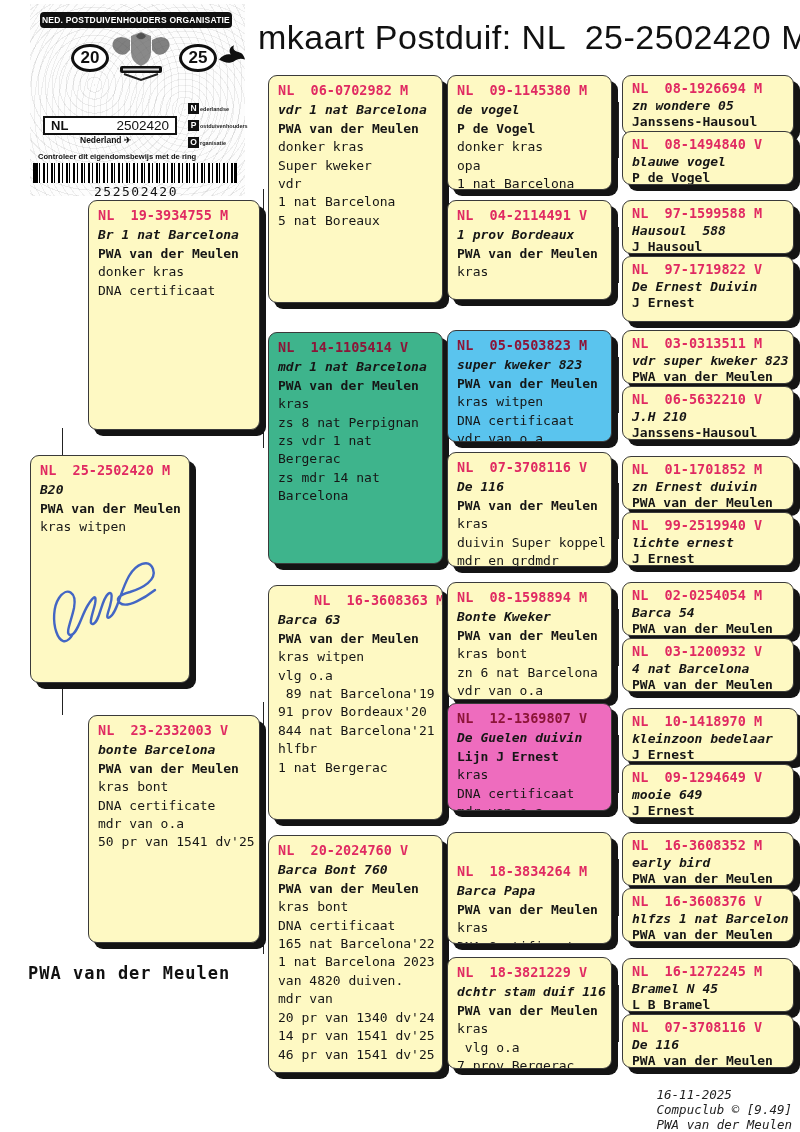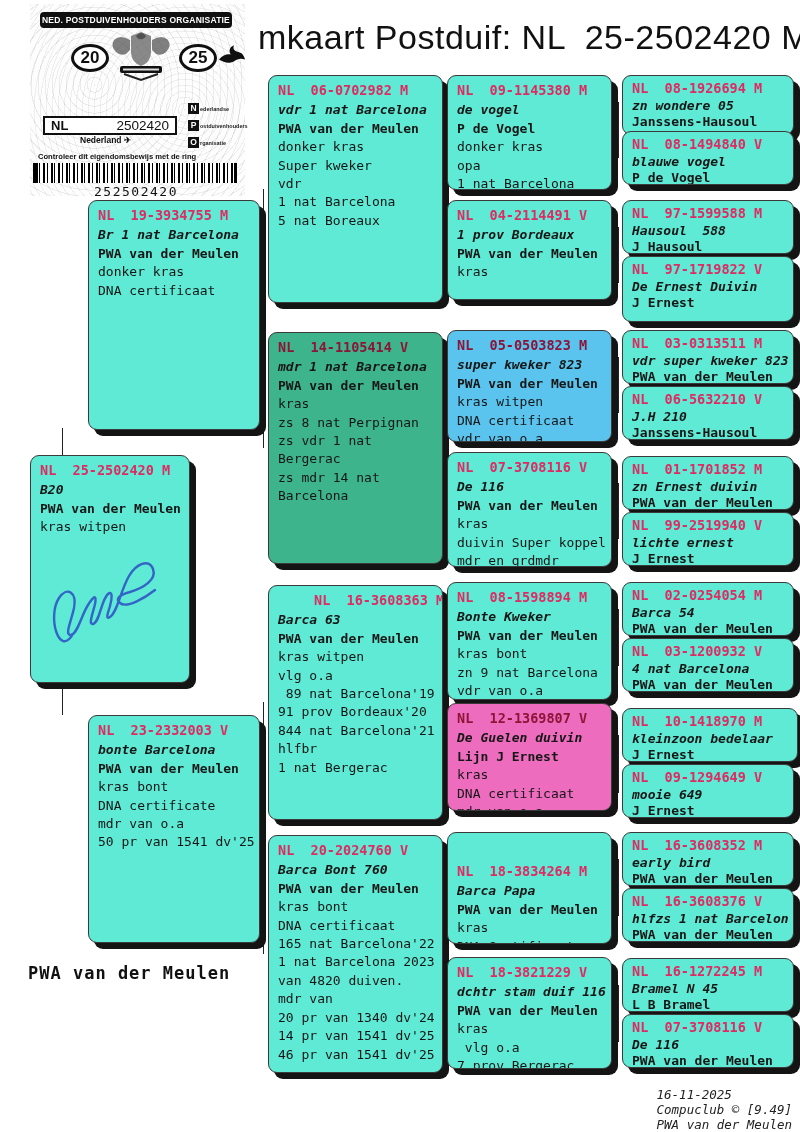--- a/index.html
+++ b/index.html
@@ -8,21 +8,21 @@
     position:relative; width:800px; height:1132px; margin:0 auto;
     background:#ffffff; overflow:hidden;
   }
   .doc-title {
     position:absolute; left:258px; top:18px;
     font-family:"Liberation Sans", sans-serif; font-size:34px; color:#111;
     letter-spacing:0.5px; white-space:pre;
   }
   
   .card {
-    position:absolute; background:#5eead4; border:1.5px solid #3a3a3a;
+    position:absolute; background:#fef9c3; border:1.5px solid #3a3a3a;
     border-radius:9px; box-shadow:6px 6px 0 #141414;
     padding:5px 9px 4px 9px; font-size:13px; color:#161616; line-height:1.42;
     overflow:hidden;
   }
   .card.small { line-height:1.26; padding-top:4px; }
   .ring { font-weight:bold; font-size:13.5px; white-space:pre; margin-bottom:1px; }
   .cname { font-weight:bold; font-style:italic; white-space:pre; }
   .owner { font-weight:bold; white-space:pre; }
   .cline { white-space:pre; }
   .conn { position:absolute; border-left:1.5px solid #222; }
@@ -284,21 +284,21 @@
         <div class="cline">duivin Super koppel</div>
         <div class="cline">mdr en grdmdr</div>
       </div>
   </div>
   <div class="card" style="left:447px; top:582px; width:165px; height:118px;">
     <div class="ring" style="color: rgb(224, 42, 98);">NL  08-1598894 M</div>
     <div class="cname">Bonte Kweker</div>
     <div class="owner">PWA van der Meulen</div>
     <div>
         <div class="cline">kras bont</div>
-        <div class="cline">zn 9 nat Barcelona</div>
+        <div class="cline">zn 6 nat Barcelona</div>
         <div class="cline">vdr van o.a</div>
       </div>
   </div>
   <div class="card" style="left: 447px; top: 703px; width: 165px; height: 108px; background: rgb(238, 108, 190);">
     <div class="ring" style="color: rgb(140, 21, 56);">NL  12-1369807 V</div>
     <div class="cname">De Guelen duivin</div>
     <div class="owner">Lijn J Ernest</div>
     <div>
         <div class="cline">kras</div>
         <div class="cline">DNA certificaat</div>

